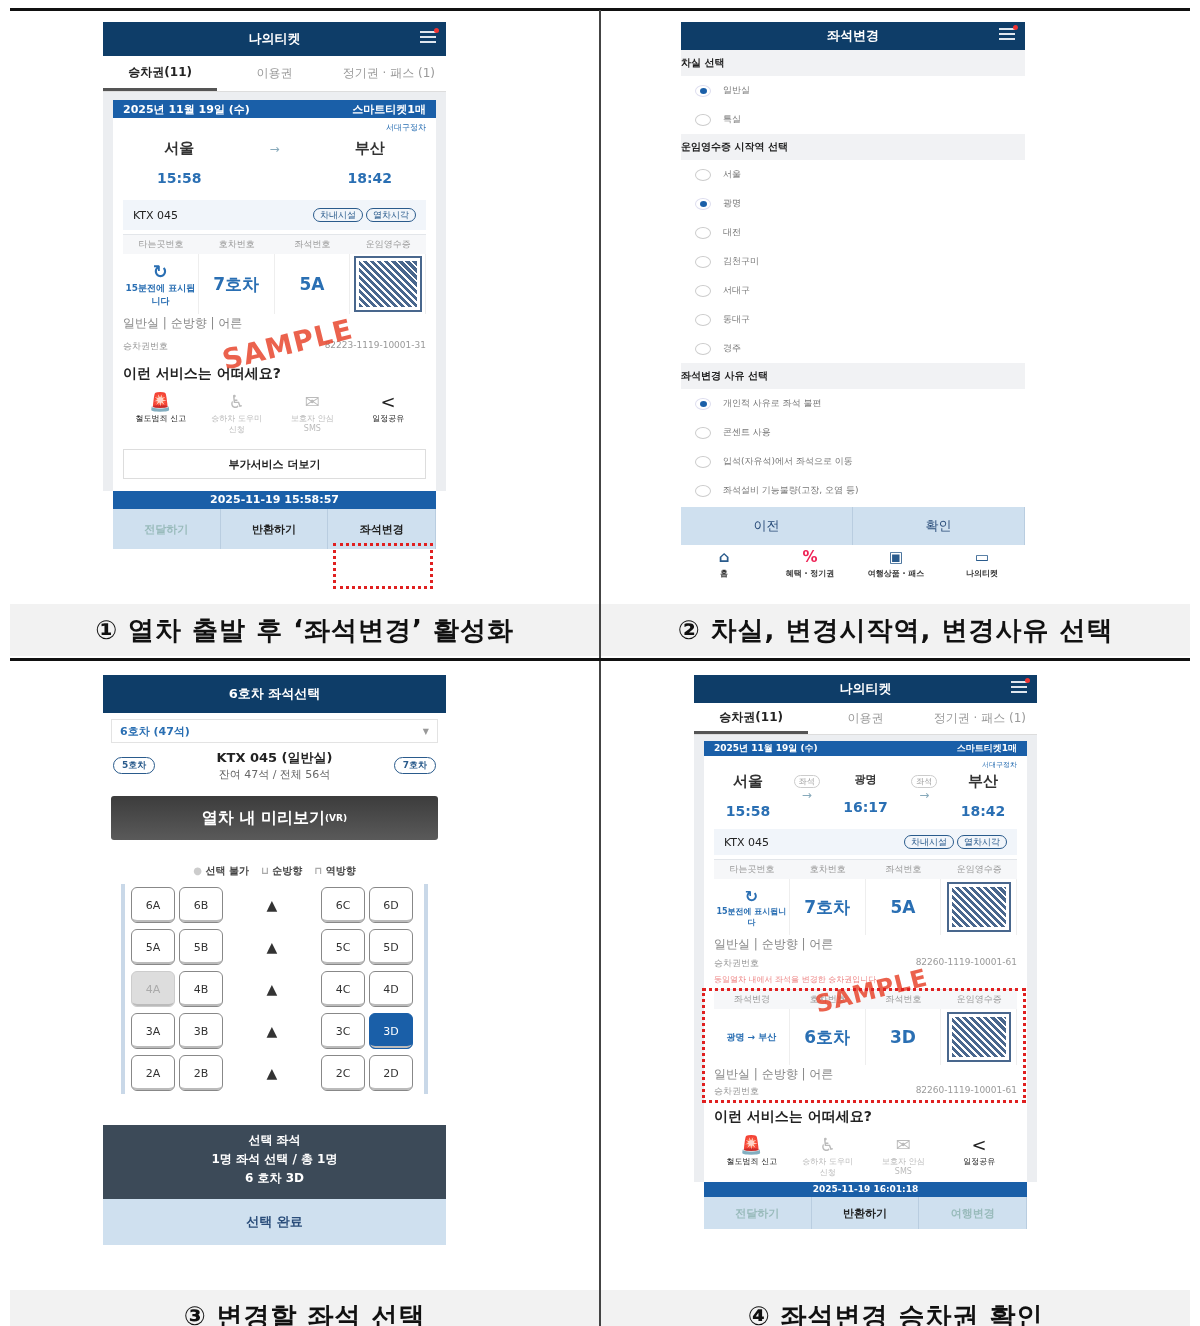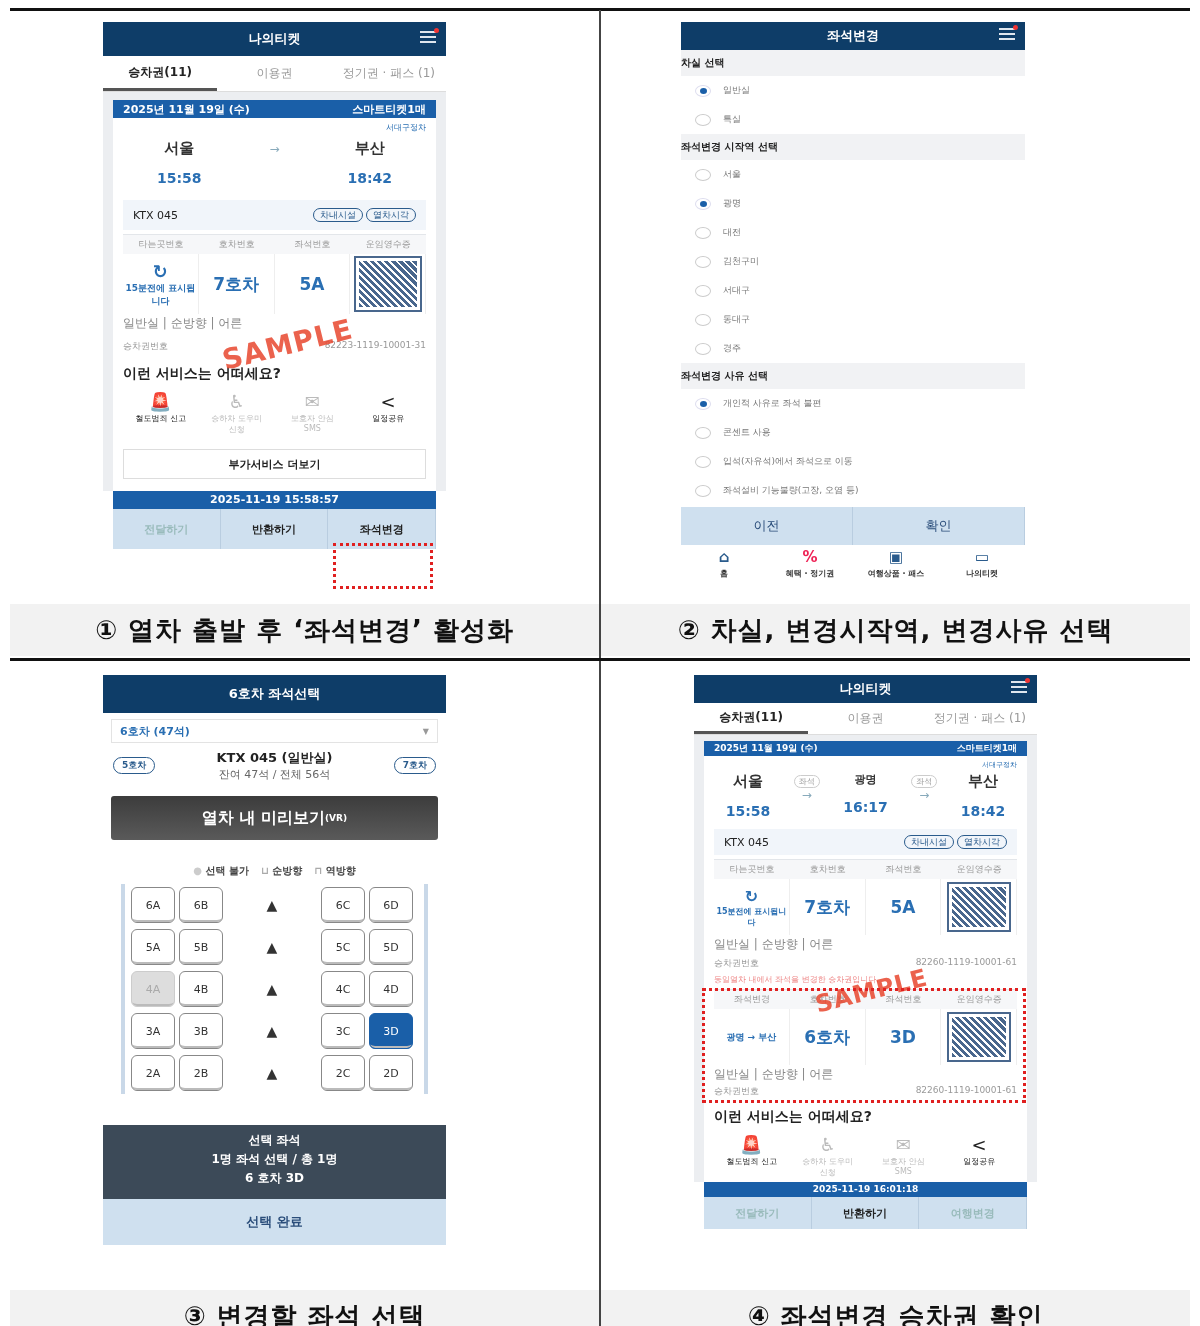--- a/index.html
+++ b/index.html
@@ -182,21 +182,21 @@
   </div>
   <div class="sechead">차실 선택</div>
   <div class="radio">
       <span class="r on"></span>
       <span>일반실</span>
     </div>
   <div class="radio">
       <span class="r"></span>
       <span>특실</span>
     </div>
-  <div class="sechead">좌석변경 시작역 선택</div>
+  <div class="sechead">운임영수증 시작역 선택</div>
   <div class="radio">
       <span class="r"></span>
       <span>서울</span>
     </div>
   <div class="radio">
       <span class="r on"></span>
       <span>광명</span>
     </div>
   <div class="radio">
       <span class="r"></span>

